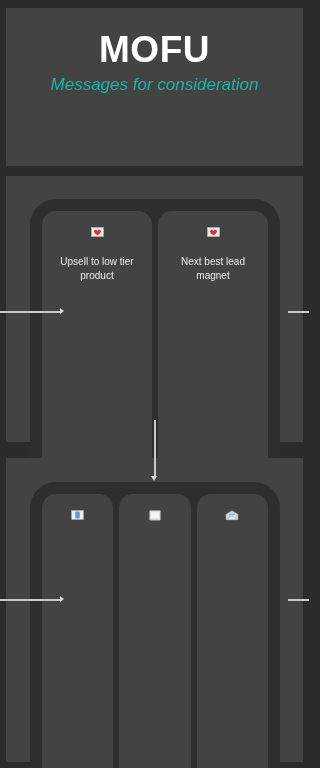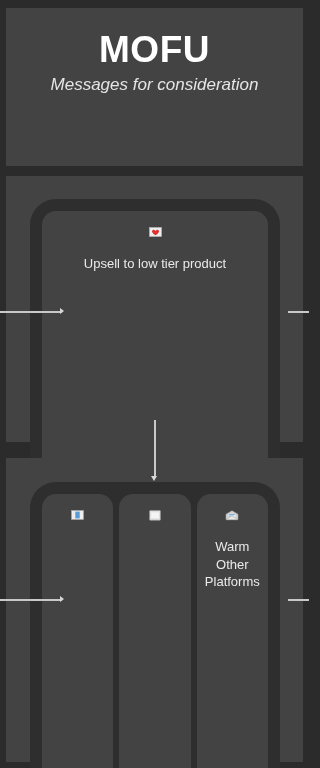--- a/index.html
+++ b/index.html
@@ -42,21 +42,21 @@
     font-size: 37px;
     font-weight: bold;
     letter-spacing: 0.5px;
     color: #ffffff;
     line-height: 1.05;
     margin: 0;
   }
   .header-subtitle {
     font-size: 17px;
     font-style: italic;
-    color: #e5e5e5;
+    color: #14b8a6;
     margin-top: 6px;
     line-height: 1.1;
     white-space: nowrap;
   }
 
   
   .stage-panel {
     position: absolute;
     left: 6px;
     width: 297px;
@@ -104,21 +104,21 @@
     font-size: 11px;
     line-height: 1;
     height: 14px;
     display: flex;
     align-items: center;
     justify-content: center;
     margin-bottom: 16px;
   }
   .card-icon svg { display: block; }
   .card-label {
-    font-size: 13px;
+    font-size: 10px;
     line-height: 1.35;
     text-align: center;
     color: #eaeaea;
     word-break: break-word;
   }
 
   
   .conn {
     position: absolute;
     background: #c9c9c9;
@@ -156,20 +156,29 @@
       <div class="card">
         <div class="card-icon">
           <svg width="13" height="10" viewBox="0 0 13 10">
             <rect x="0.5" y="0.5" width="12" height="9" fill="#ededed" stroke="#b9b9b9" stroke-width="0.6"></rect>
             <path d="M6.5 8.2 C3.4 6.2 2.4 4.6 3.3 3.4 C4 2.5 5.6 2.7 6.5 4 C7.4 2.7 9 2.5 9.7 3.4 C10.6 4.6 9.6 6.2 6.5 8.2 Z" fill="#e03030"></path>
           </svg>
         </div>
         <div class="card-label">Upsell to low tier product</div>
       </div>
 
+      <div class="card">
+        <div class="card-icon">
+          <svg width="13" height="10" viewBox="0 0 13 10">
+            <rect x="0.5" y="0.5" width="12" height="9" fill="#ededed" stroke="#b9b9b9" stroke-width="0.6"></rect>
+            <path d="M6.5 8.2 C3.4 6.2 2.4 4.6 3.3 3.4 C4 2.5 5.6 2.7 6.5 4 C7.4 2.7 9 2.5 9.7 3.4 C10.6 4.6 9.6 6.2 6.5 8.2 Z" fill="#e03030"></path>
+          </svg>
+        </div>
+        <div class="card-label">Next best lead magnet</div>
+      </div>
 
 
     </div>
   </div>
 
   <div class="stage-panel bottom">
     <div class="group">
 
       <div class="card">
         <div class="card-icon">
@@ -192,21 +201,20 @@
       <div class="card">
         <div class="card-icon">
           <svg width="14" height="11" viewBox="0 0 14 11">
             <path d="M1 9.6 L1 4.2 L7 0.8 L13 4.2 L13 9.6 Z" fill="#d9d9d9" stroke="#a0a0a0" stroke-width="0.6"></path>
             <rect x="3" y="3.2" width="8" height="4.4" fill="#f2f2f2" stroke="#b5b5b5" stroke-width="0.5"></rect>
             <rect x="3.8" y="4.3" width="6.4" height="0.8" fill="#5b9bd5"></rect>
             <rect x="3.8" y="5.7" width="4.6" height="0.8" fill="#5b9bd5"></rect>
             <path d="M1 9.7 L7 5.6 L13 9.7 Z" fill="#e8e8e8" stroke="#a0a0a0" stroke-width="0.5"></path>
           </svg>
         </div>
-        <div class="card-label">Warm Other Platforms</div>
       </div>
 
     </div>
   </div>
 
   <div class="conn conn-h" style="left:0px; top:311px; width:62px;"></div>
   <div class="arrow-right" style="left:60px; top:308px;"></div>
 
   <div class="conn conn-h" style="left:288px; top:311px; width:21px;"></div>
 

